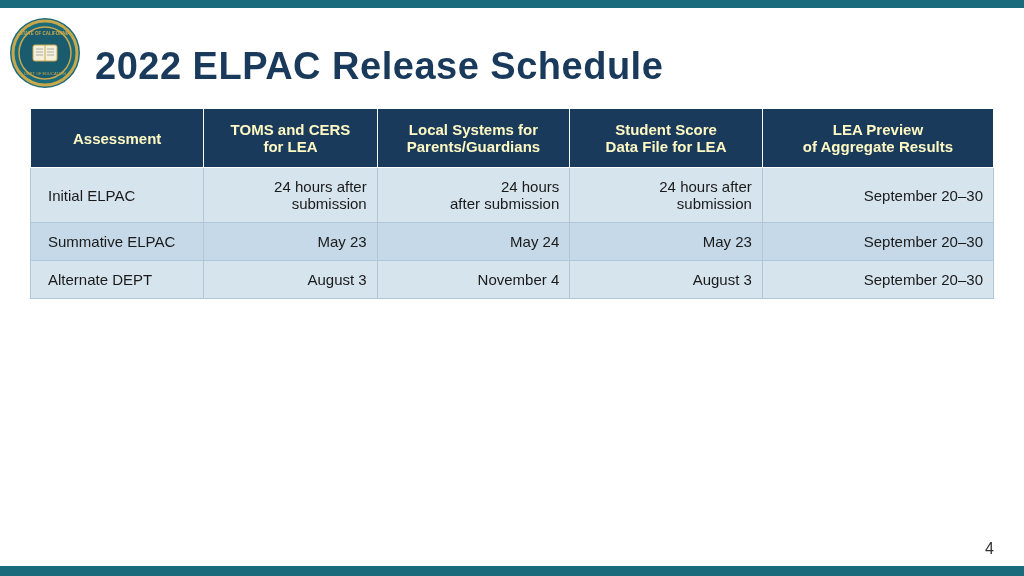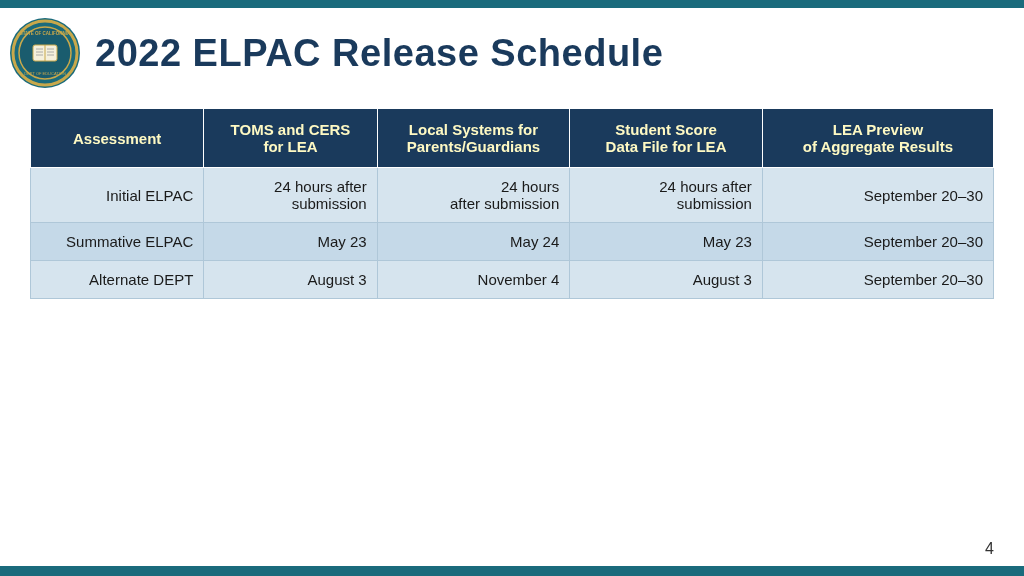--- a/index.html
+++ b/index.html
@@ -16,21 +16,21 @@
     
     .top-bar {
       width: 100%;
       height: 8px;
       background: #1a6b7c;
     }
 
     
     .header {
       display: flex;
-      align-items: center;
+      align-items: flex-end;
       padding: 10px 20px 10px 10px;
       background: #ffffff;
     }
 
     .logo-circle {
       width: 70px;
       height: 70px;
       border-radius: 50%;
       overflow: hidden;
       margin-right: 15px;
@@ -89,21 +89,21 @@
 
     .schedule-table tbody td {
       padding: 10px 10px;
       text-align: right;
       font-size: 15px;
       border: 1px solid #afc7d8;
       color: #1a1a1a;
     }
 
     .schedule-table tbody td:first-child {
-      text-align: right;
+      text-align: left;
       padding-left: 17px;
     }
 
     
     .bottom-bar {
       position: absolute;
       bottom: 0;
       left: 0;
       width: 100%;
       height: 10px;

